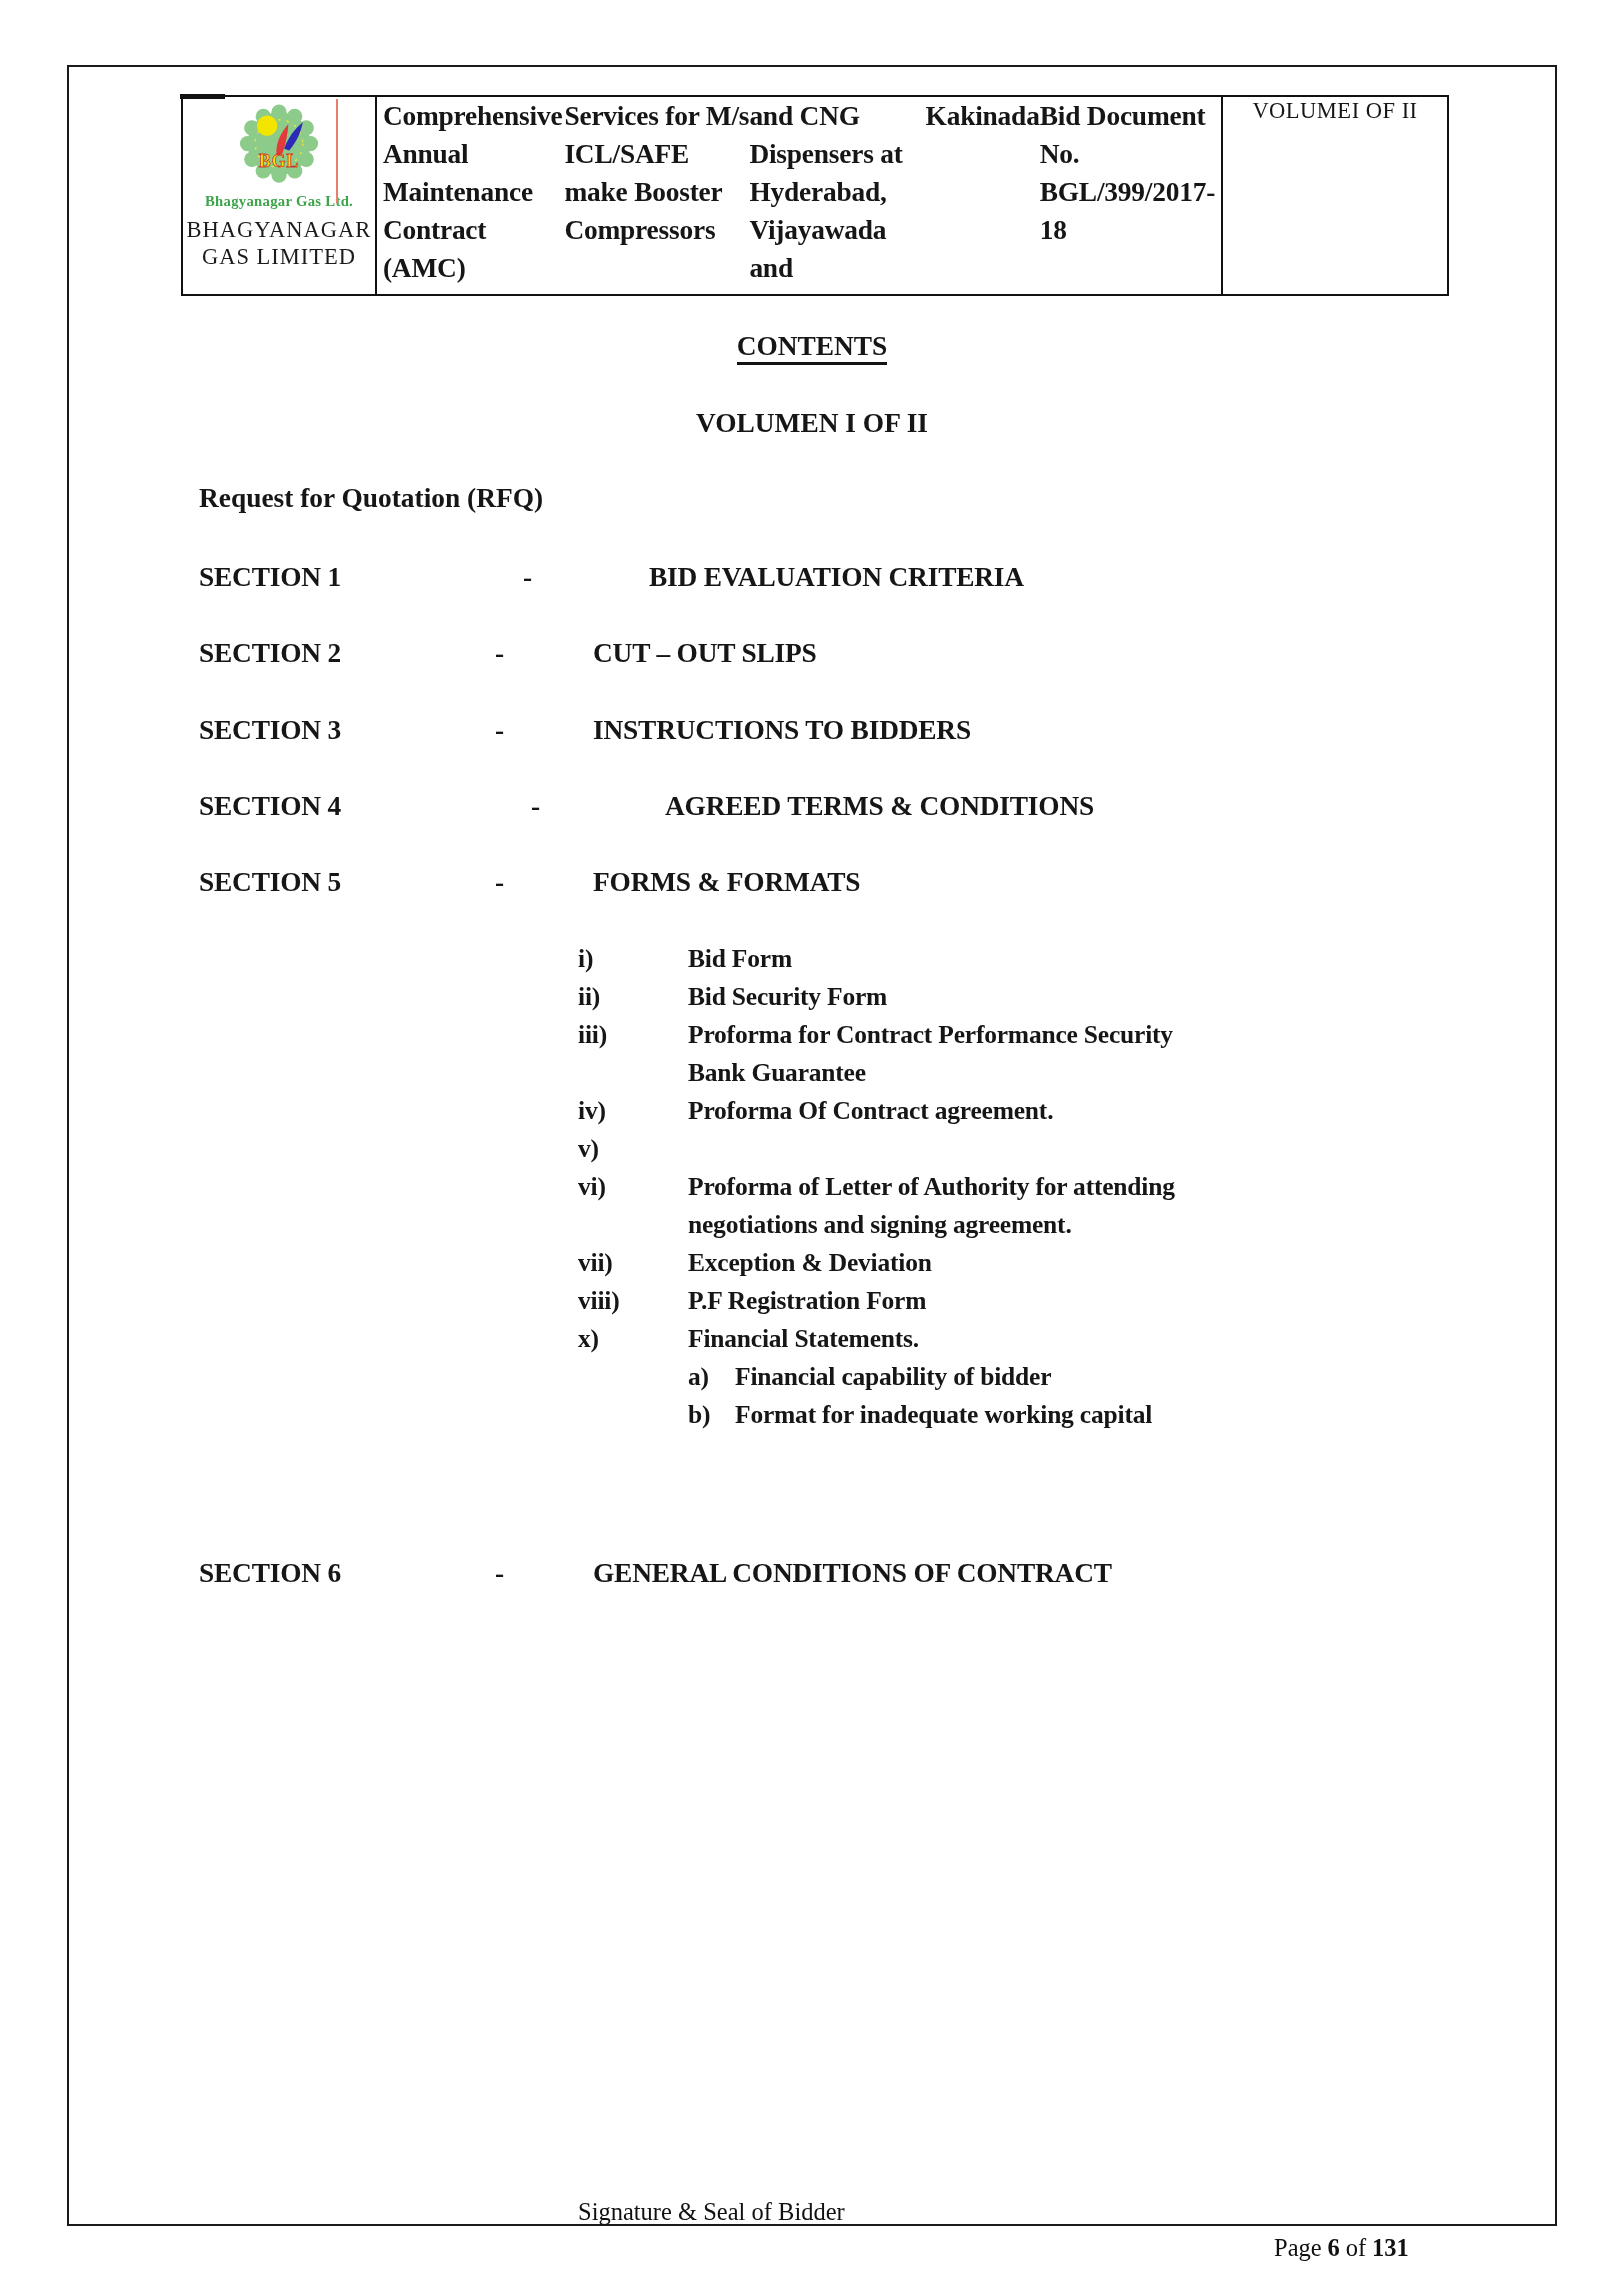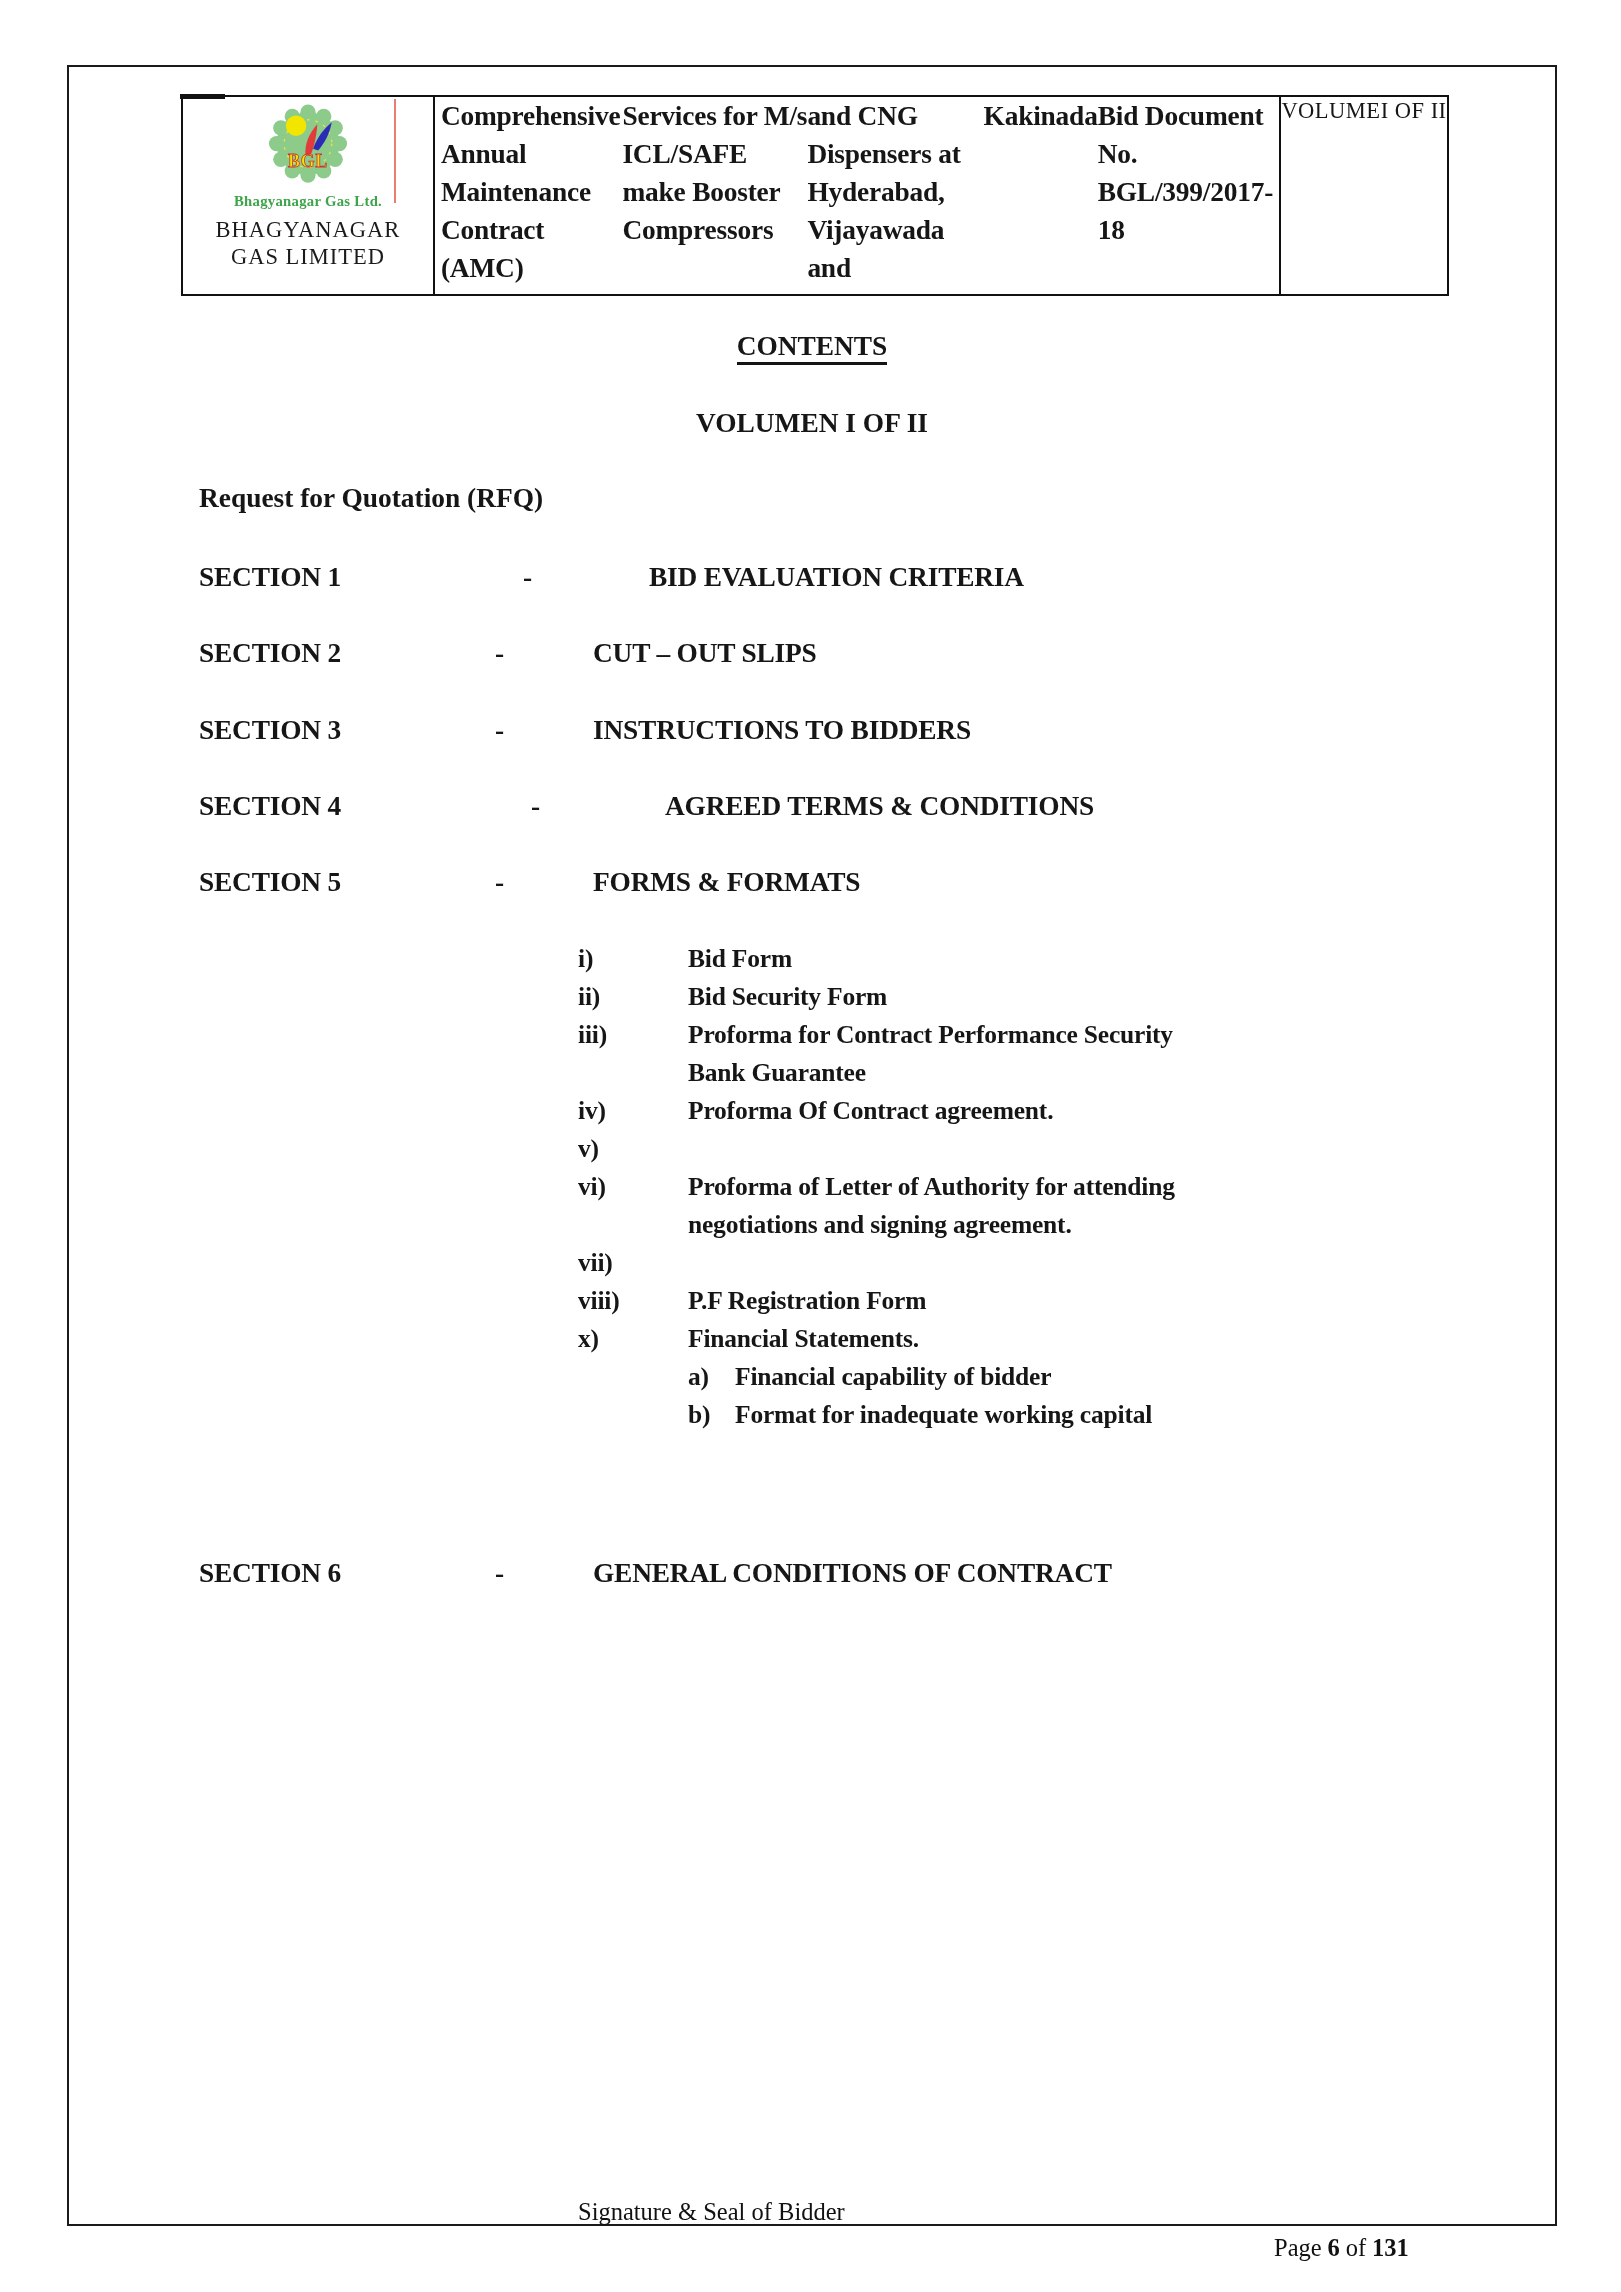--- a/index.html
+++ b/index.html
@@ -15,21 +15,21 @@
     position:absolute;left:67px;top:65px;width:1490px;height:2161px;
     border:2px solid #1a1a1a;box-sizing:border-box;
   }
   
   .header-table{
     position:absolute;left:181px;top:95px;width:1268px;height:201px;
     display:flex;border:2.9px solid #111;box-sizing:border-box;background:#fff;
   }
   .cell{box-sizing:border-box;}
   .logo-cell{
-    width:252px;position:relative;border-right:2.9px solid #111;
+    width:194px;position:relative;border-right:2.9px solid #111;
     display:flex;flex-direction:column;align-items:center;padding-top:2px;
   }
   .title-cell{
     width:846px;border-right:2.9px solid #111;
     display:flex;justify-content:center;
     text-align:left;font-weight:bold;font-size:27.4px;line-height:38px;
     letter-spacing:-0.2px;padding:0 5.9px;
   }
   .volume-cell{
     flex:1;display:flex;flex-direction:row;justify-content:center;
@@ -208,20 +208,24 @@
     </div>
     <div class="form-row">
       <span class="form-num">vi)</span>
       <span class="form-text">
           <span class="fl">Proforma of Letter of Authority for attending</span>
           <span class="fl">negotiations and signing agreement.</span>
         </span>
     </div>
     <div class="form-row">
       <span class="form-num">vii)</span>
+      <span class="form-text">
+          <span class="fl">Exception &amp; Deviation</span>
+          <span class="fl"></span>
+        </span>
     </div>
     <div class="form-row">
       <span class="form-num">viii)</span>
       <span class="form-text">
           <span class="fl">P.F Registration Form</span>
           <span class="fl"></span>
         </span>
     </div>
     <div class="form-row">
       <span class="form-num">x)</span>

